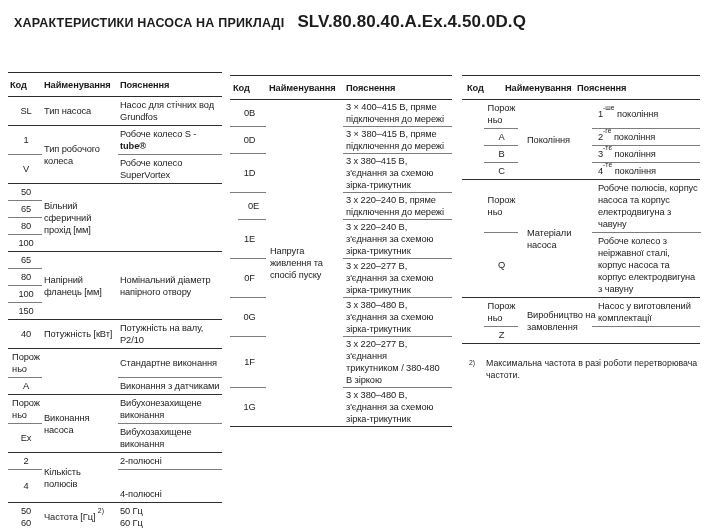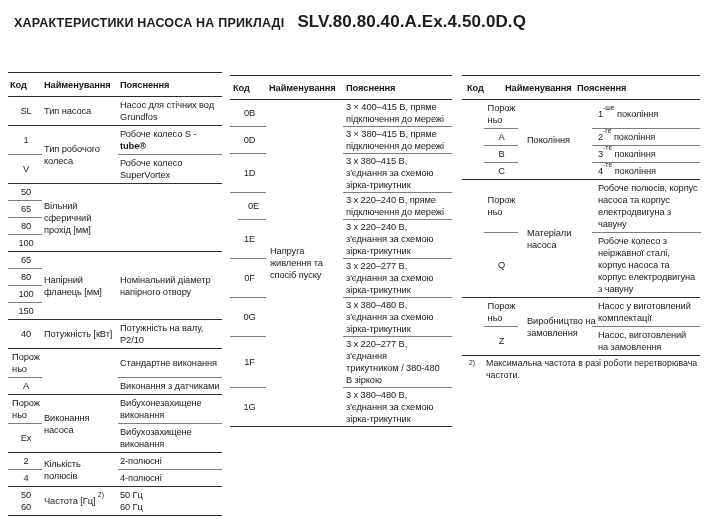--- a/index.html
+++ b/index.html
@@ -189,21 +189,21 @@
         <div class="group">
           <div class="cell c rb" style="grid-area: 1 / 1;">
             <span>2</span>
           </div>
           <div class="cell e rb" style="grid-area: 1 / 3;">
             <span>2-полюсні</span>
           </div>
           <div class="cell c" style="grid-area: 2 / 1;">
             <span>4</span>
           </div>
-          <div class="cell e" style="grid-area: 2 / 3;">
+          <div class="cell e" style="grid-area: 2 / 3; margin-top: 16px;">
             <span>4-полюсні</span>
           </div>
           <div class="cell n" style="grid-area: 1 / 2 / span 2;">
             <span>Кількість
 полюсів</span>
           </div>
         </div>
         <div class="group">
           <div class="cell c" style="grid-area: 1 / 1;">
             <span>50
@@ -369,24 +369,20 @@
             <span>Порож
 ньо</span>
           </div>
           <div class="cell e rb" style="grid-area: 1 / 3;">
             <span>Насос у виготовлений
 комплектації</span>
           </div>
           <div class="cell c" style="grid-area: 2 / 1;">
             <span>Z</span>
           </div>
-          <div class="cell e" style="grid-area: 2 / 3;">
-            <span>Насос, виготовлений
-на замовлення</span>
-          </div>
           <div class="cell n" style="grid-area: 1 / 2 / span 2;">
             <span>Виробництво на
 замовлення</span>
           </div>
         </div>
       </div>
     </div>
 
   <div class="footnote">
     <span class="fm">2)</span>

